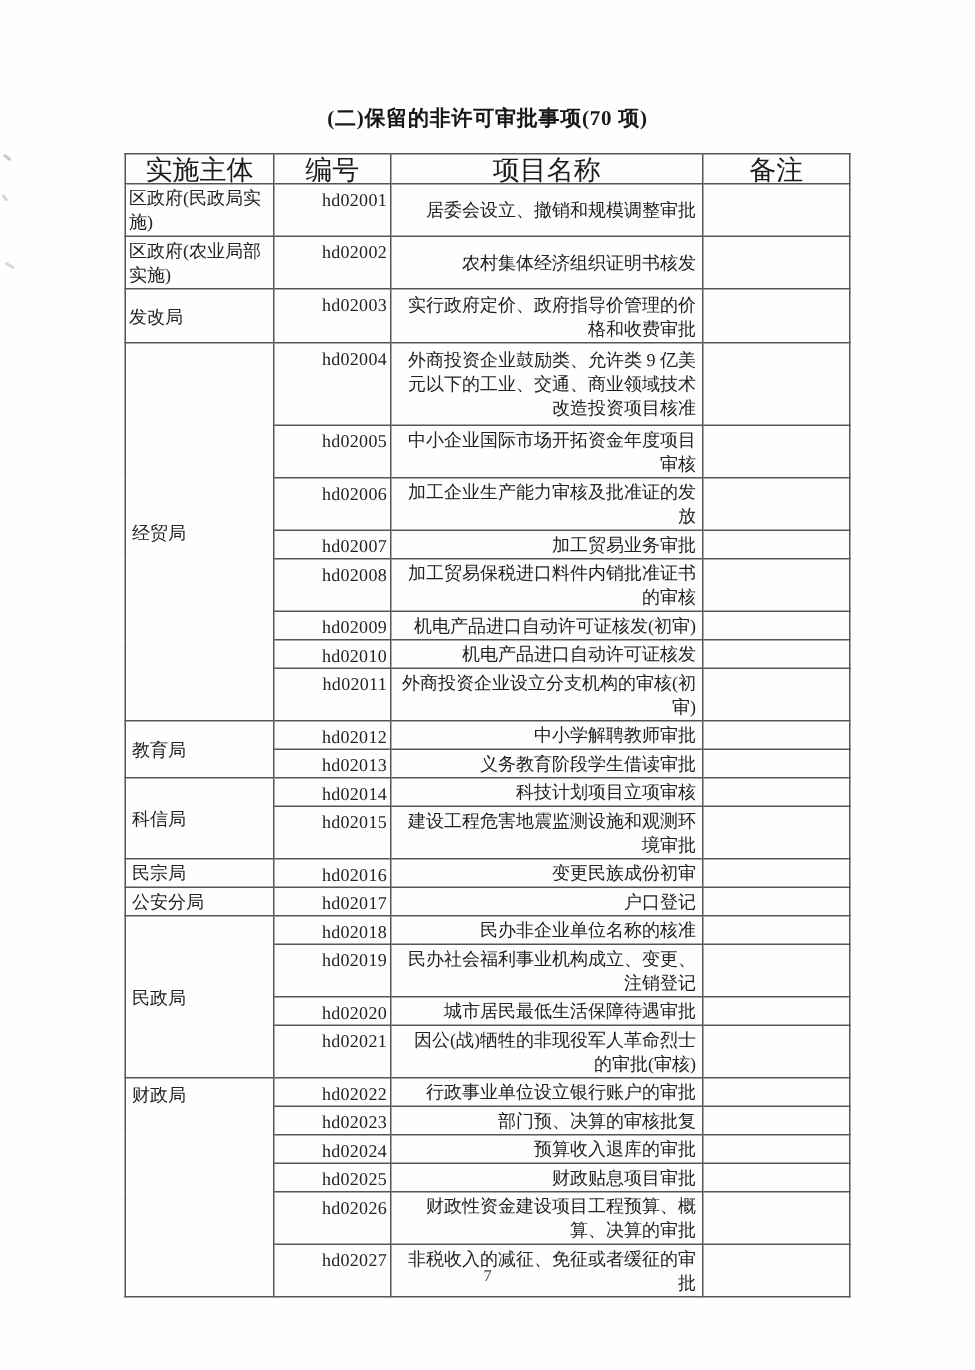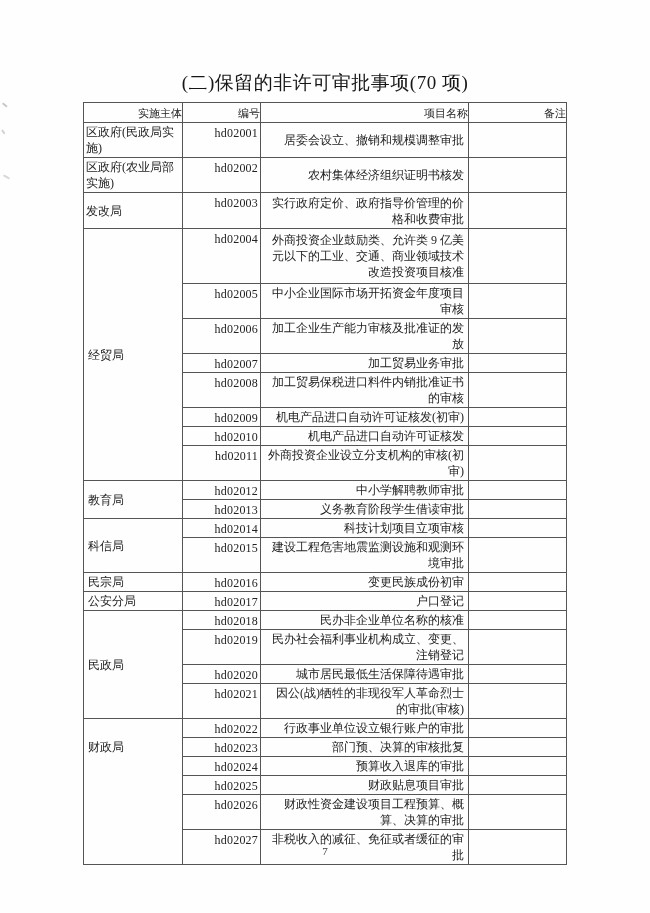--- a/index.html
+++ b/index.html
@@ -9,42 +9,42 @@
     background:#ffffff;
     font-family:"Liberation Serif","DejaVu Serif",serif;
     color:#1f1f1f;
     position:relative;
     overflow:hidden;
   }
   .sheet { position:absolute; inset:0; background:#fefefe; }
 
   .doc-title {
     position:absolute; top:70px; left:84px; width:482px;
-    text-align:center; font-size:19px; font-weight:normal;
+    text-align:center; font-size:14px; font-weight:bold;
     letter-spacing:.5px; color:#171717;
   }
 
   table.approval {
     position:absolute; top:102px; left:83px; width:483px;
     border-collapse:collapse; table-layout:fixed;
     font-size:12px; color:#222;
     border:1.5px solid #3a3a3a;
   }
   .approval th, .approval td {
     border:1px solid #555;
     padding:0; overflow:hidden;
     line-height:16px;
   }
   .approval th {
-    font-weight:normal; font-size:11px; height:20px;
-    text-align:right; color:#1c1c1c;
+    font-weight:normal; font-size:18px; height:20px;
+    text-align:center; color:#1c1c1c;
   }
   td.agency { vertical-align:middle; padding:1px 2px; }
   td.agency.left { text-align:left; padding-left:4px; }
-  td.agency.top  { vertical-align:top; padding-top:20px; }
+  td.agency.top  { vertical-align:top; padding-top:3px; }
   td.code { vertical-align:top; text-align:right; padding:2px 2px 0 6px;
             font-size:12px; letter-spacing:.2px; }
   td.name { vertical-align:middle; text-align:right; padding:1px 4px 1px 7px; }
   td.remark { }
 
   tr.rh18{height:18px} tr.rh20{height:20px} tr.rh33{height:33px}
   tr.rh34{height:34px} tr.rh35{height:35px} tr.rh36{height:36px}
   tr.rh55{height:55px}
 
   .page-number {

